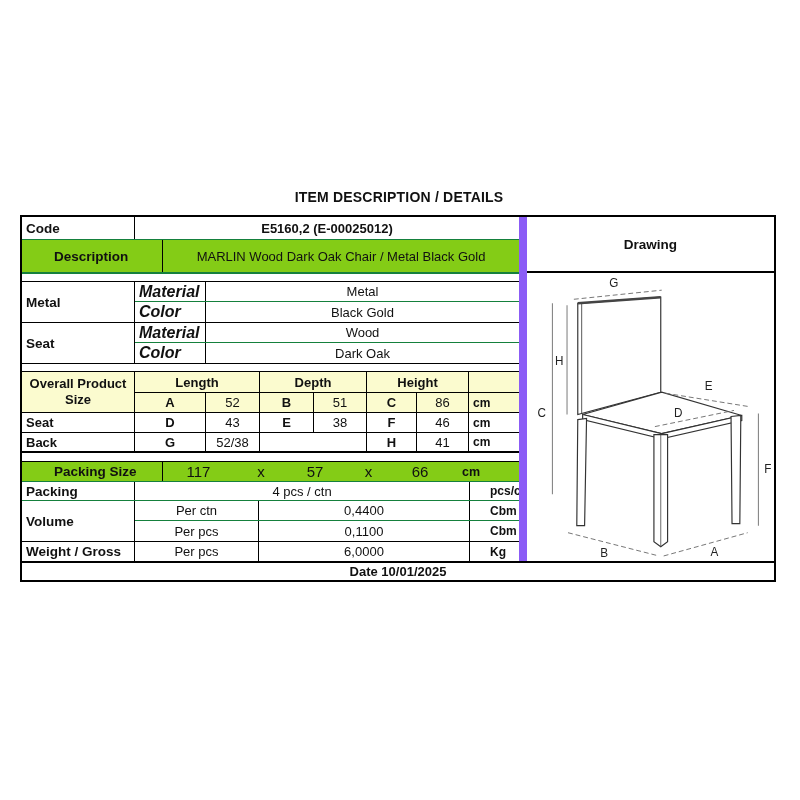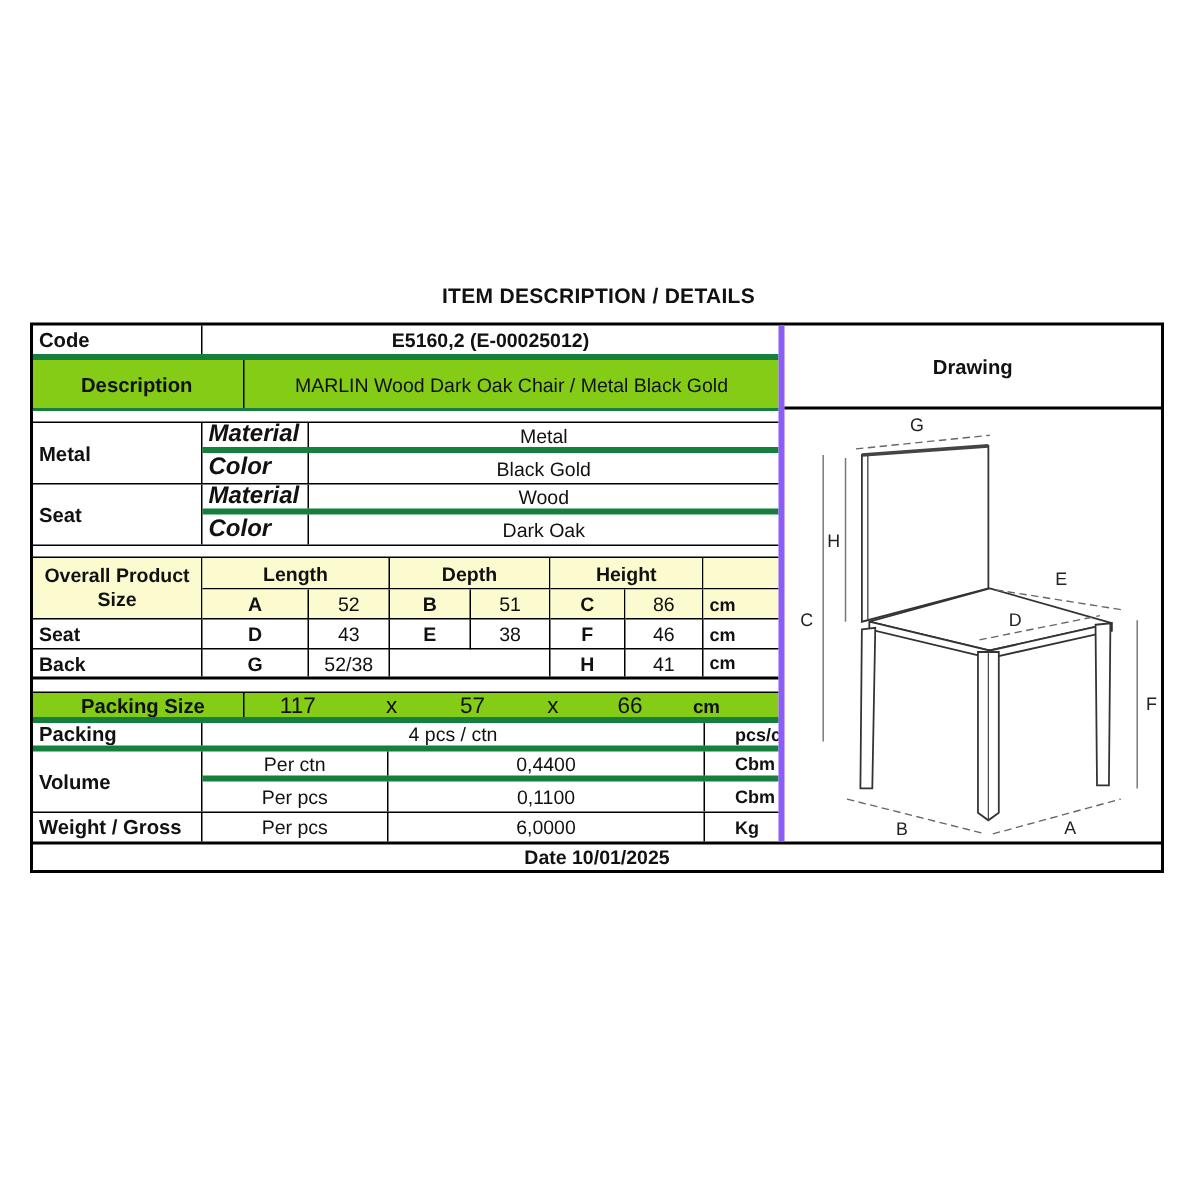--- a/index.html
+++ b/index.html
@@ -6,23 +6,23 @@
   html, body { width: 800px; height: 800px; background: #fff; }
   body { font-family: "Liberation Sans", sans-serif; color: #111; position: relative; }
 
   .doc-title { position: absolute; top: 189px; left: 0; width: 798px; text-align: center;
                font-size: 14px; font-weight: bold; letter-spacing: .2px; }
 
   .spec-table { position: absolute; left: 20px; top: 215px; width: 756px;
                 border: 2px solid #000; background: #fff; }
   .main { display: flex; }
   .left-col { width: 497px; }
-  .right-col { flex: 1; border-left: 4px solid #8b5cf6; display: flex; flex-direction: column; }
-
-  .row { display: flex; border-bottom: 4px solid #15803d; align-items: stretch; }
+  .right-col { flex: 1; border-left: 8px solid #8b5cf6; display: flex; flex-direction: column; }
+
+  .row { display: flex; border-bottom: 1px solid #15803d; align-items: stretch; }
   .bb2 { border-bottom-width: 2px; }
   .nbb { border-bottom: none; justify-content: flex-end; }
   .cell { display: flex; align-items: center; justify-content: center;
           font-size: 13px; overflow: hidden; white-space: nowrap; }
   .lab { justify-content: flex-start; padding-left: 4px; font-weight: bold;
          font-size: 13.5px; }
   .br { border-right: 1px solid #000; }
   .w113 { width: 113px; }
   .w71  { width: 71px; }
   .w124 { width: 124px; }

